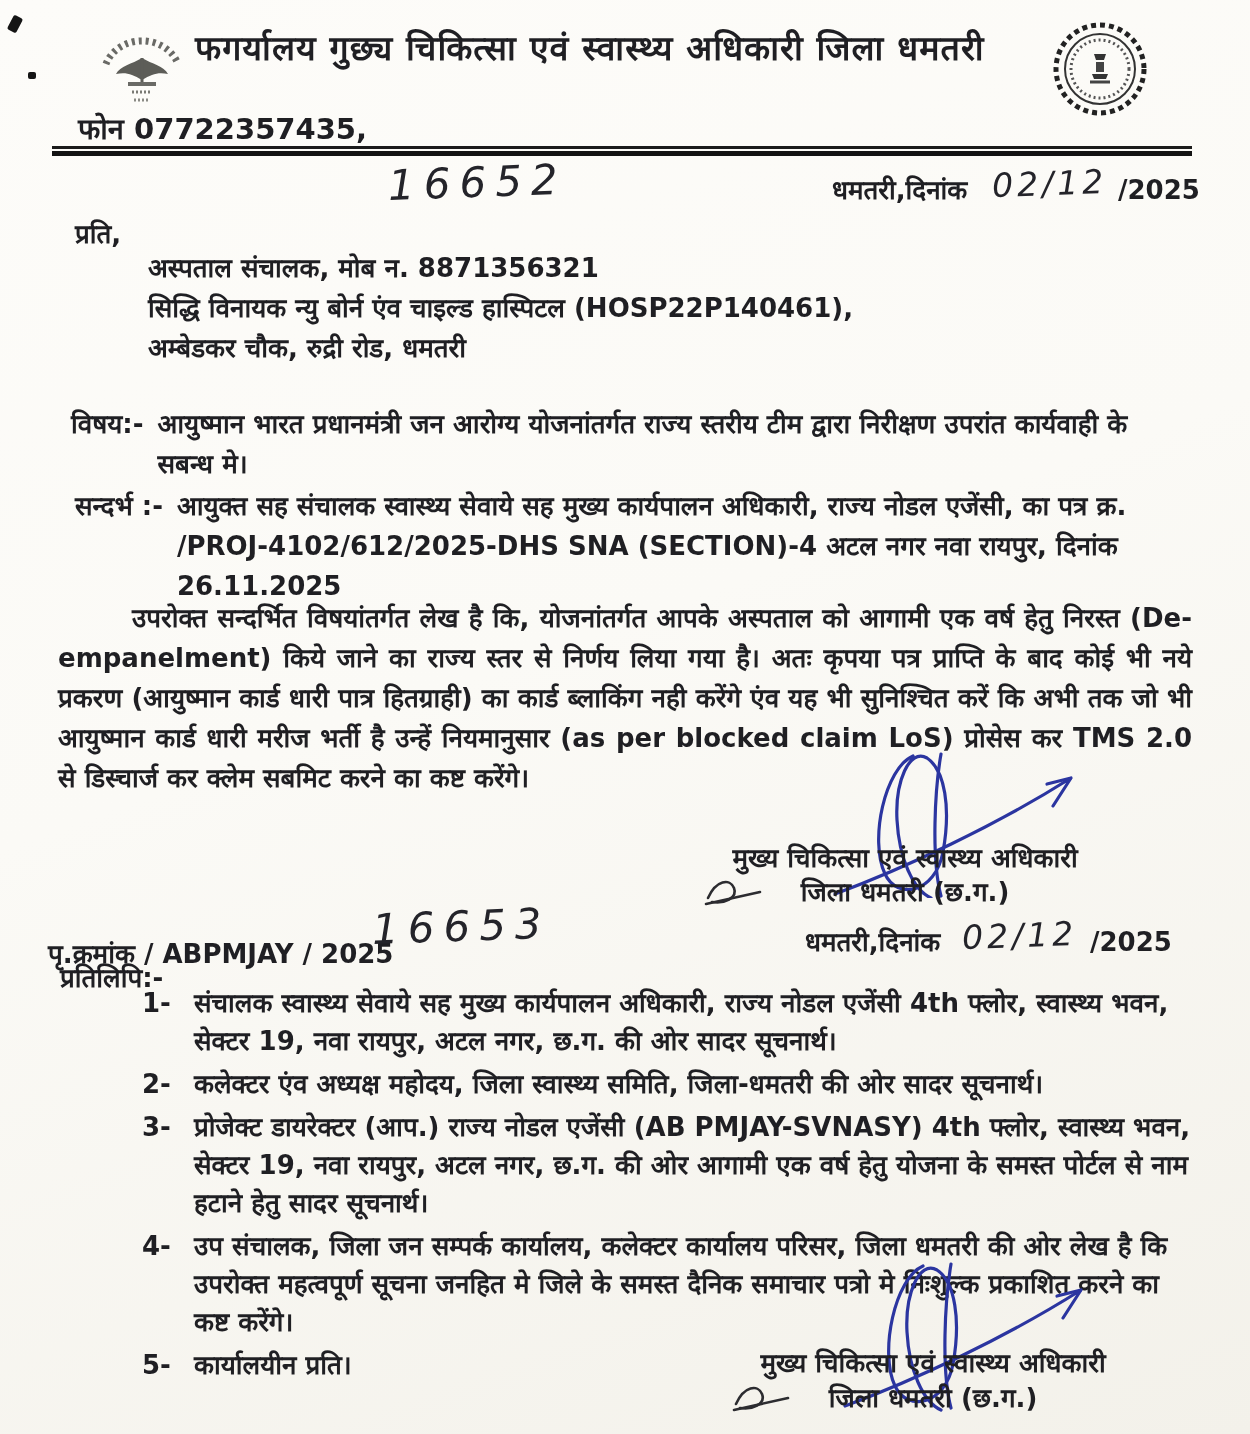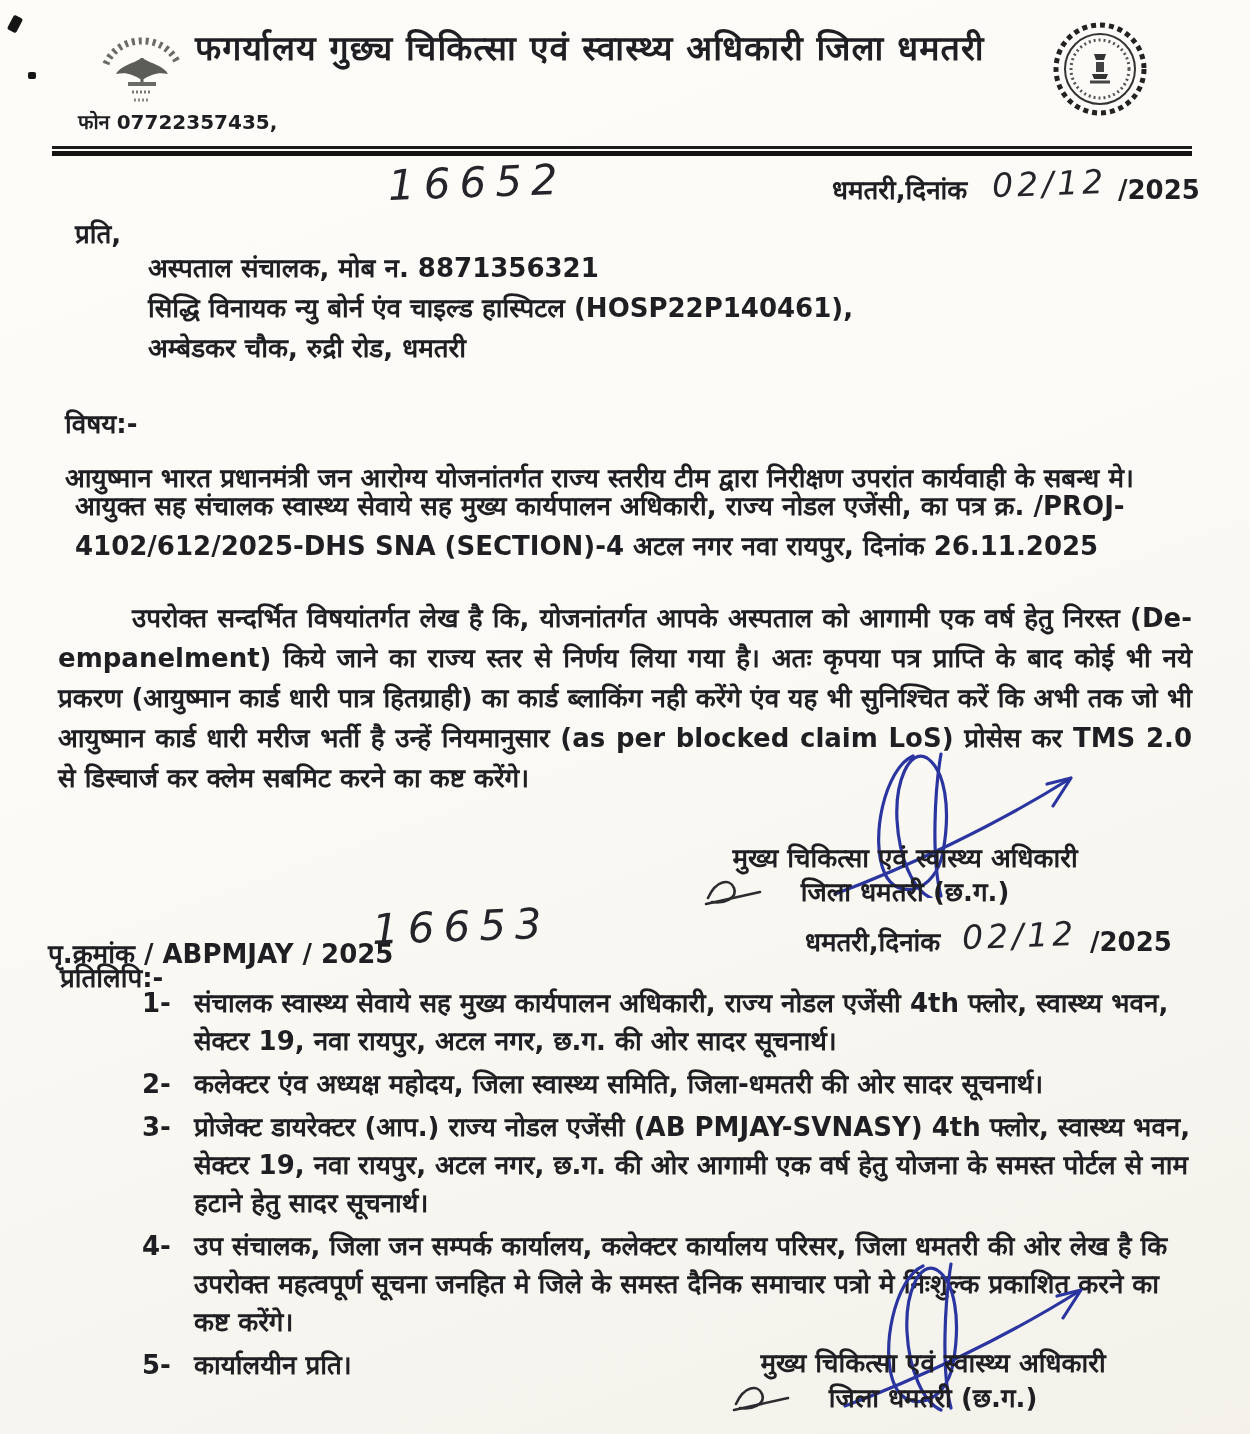--- a/index.html
+++ b/index.html
@@ -16,21 +16,21 @@
     overflow:hidden;
     font-family:"DejaVu Sans","Liberation Sans",sans-serif;
     color:var(--ink);
   }
   .abs{position:absolute;}
   .printed{font-weight:600;font-size:26px;line-height:40px;}
   .bold{font-weight:700;}
   .center{}
   .title1{font-size:34px;font-weight:700;letter-spacing:1px;}
   .title2{font-size:30px;font-weight:700;letter-spacing:1px;}
-  .contact{font-size:20px;font-weight:700;}
+  .contact{font-size:29px;font-weight:700;}
   .email{border-bottom:3px solid var(--ink);padding-bottom:1px;}
   .rule-thin{height:3px;background:#1b1b1b;}
   .rule-thick{height:5px;background:#131313;margin-top:2px;}
   .hw{
     font-style:italic;
     font-weight:400;
     color:#24242a;
     letter-spacing:9px;
     transform:rotate(-2deg);
     white-space:nowrap;
@@ -93,26 +93,27 @@
   <div class="abs hw hw-date" style="left:992px;top:164px;">02/12</div>
   <div class="abs printed bold" style="left:1118px;top:170px;">/2025</div>
 
   <div class="abs printed bold" style="left:75px;top:214px;">प्रति,</div>
   <div class="abs printed" style="left:148px;top:248px;width:900px;">
     <div>अस्पताल संचालक, मोब न. 8871356321</div>
     <div>सिद्धि विनायक न्यु बोर्न एंव चाइल्ड हास्पिटल (HOSP22P140461),</div>
     <div>अम्बेडकर चौक, रुद्री रोड, धमतरी</div>
   </div>
 
-  <div class="abs printed hang" style="left:65px;top:404px;width:1075px;flex-direction:column;">
+  <div class="abs printed hang" style="left:71px;top:404px;width:1075px;">
     <span class="label">विषय:-</span>
     <span>आयुष्मान भारत प्रधानमंत्री जन आरोग्य योजनांतर्गत राज्य स्तरीय टीम द्वारा निरीक्षण उपरांत कार्यवाही के सबन्ध मे।</span>
   </div>
 
   <div class="abs printed hang" style="left:75px;top:486px;width:1090px;">
+    <span class="label" style="white-space:nowrap;">सन्दर्भ :-</span>
     <span>आयुक्त सह संचालक स्वास्थ्य सेवाये सह मुख्य कार्यपालन अधिकारी, राज्य नोडल एजेंसी, का पत्र क्र. /PROJ-4102/612/2025-DHS SNA (SECTION)-4 अटल नगर नवा रायपुर, दिनांक 26.11.2025</span>
   </div>
 
   <div class="abs printed bodytext" style="left:58px;top:598px;width:1134px;">उपरोक्त सन्दर्भित विषयांतर्गत लेख है कि, योजनांतर्गत आपके अस्पताल को आगामी एक वर्ष हेतु निरस्त (De-empanelment) किये जाने का राज्य स्तर से निर्णय लिया गया है। अतः कृपया पत्र प्राप्ति के बाद कोई भी नये प्रकरण (आयुष्मान कार्ड धारी पात्र हितग्राही) का कार्ड ब्लाकिंग नही करेंगे एंव यह भी सुनिश्चित करें कि अभी तक जो भी आयुष्मान कार्ड धारी मरीज भर्ती है उन्हें नियमानुसार (as per blocked claim LoS) प्रोसेस कर TMS 2.0 से डिस्चार्ज कर क्लेम सबमिट करने का कष्ट करेंगे।</div>
 
 
   <div class="abs" style="left:795px;top:748px;">
     <svg width="310" height="150" viewBox="0 0 310 150">
       <g fill="none" stroke="var(--sig)" stroke-width="3.2" stroke-linecap="round">
         <path d="M118,8 C90,20 74,92 90,126 C102,152 140,146 148,104 C156,60 150,22 132,10 C114,0 100,34 102,72 C104,110 118,142 136,150"></path>

